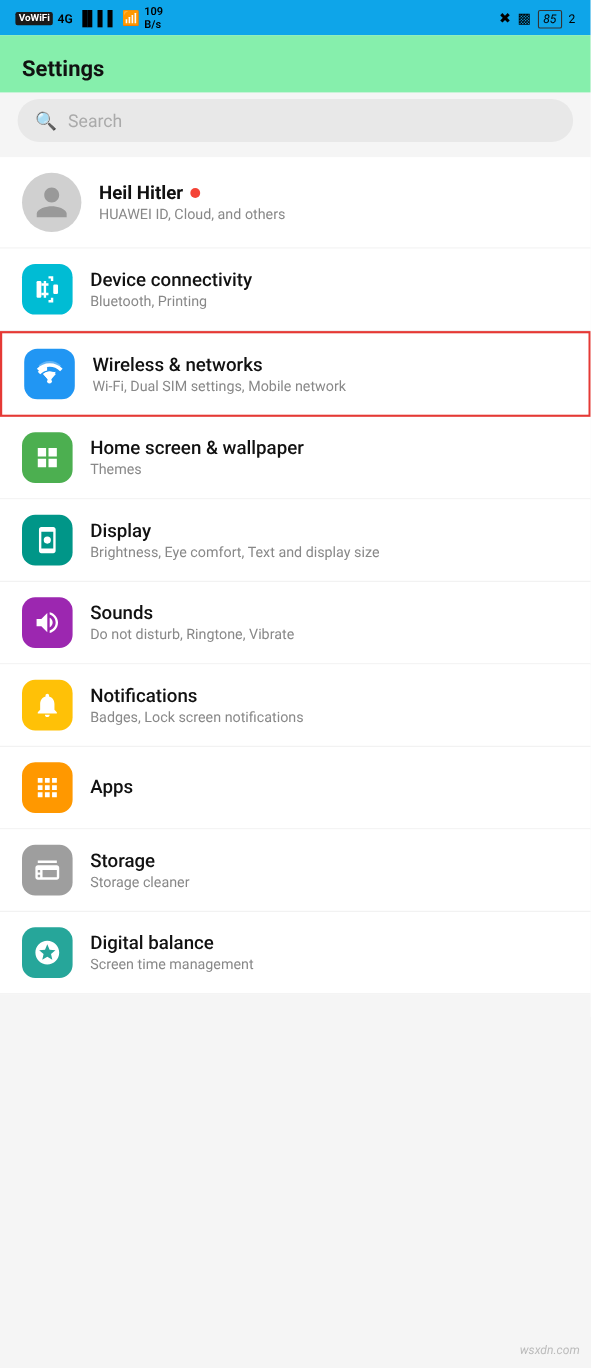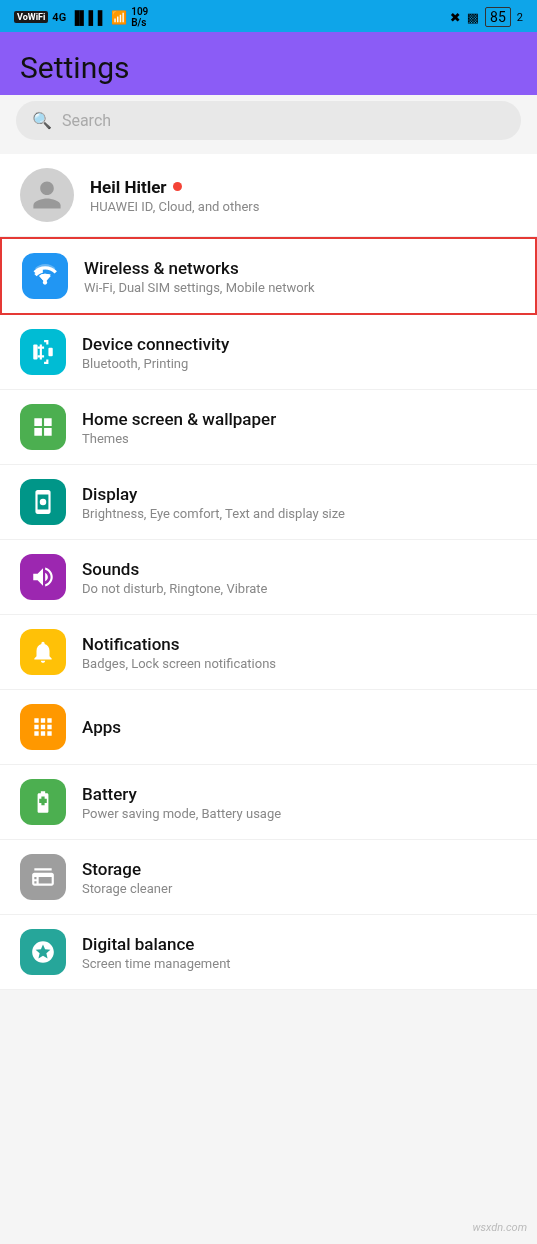--- a/index.html
+++ b/index.html
@@ -38,24 +38,24 @@
       color: white;
       font-size: 9px;
       font-weight: 700;
       padding: 1px 3px;
       border-radius: 2px;
     }
 
     
     .page-title {
       padding: 18px 20px 10px 20px;
-      font-size: 30px;
-      font-weight: 400;
+      font-size: 20px;
+      font-weight: 700;
       color: #111;
-      background: #8b5cf6;
+      background: #86efac;
     }
 
     
     .search-bar {
       margin: 6px 16px 14px 16px;
       background: #e8e8e8;
       border-radius: 28px;
       display: flex;
       align-items: center;
       padding: 10px 16px;
@@ -198,21 +198,21 @@
   <div class="status-left">
     <span class="wifi-badge">VoWiFi</span>
     <span style="font-size:11px;">4G</span>
     <span style="font-size:13px;">▐▌▌▌</span>
     <span style="font-size:13px;">📶</span>
     <span style="font-size:10px; line-height:1.1;">109<br>B/s</span>
   </div>
   <div class="status-right">
     <span style="font-size:13px;">✖</span>
     <span style="font-size:13px;">▩</span>
-    <span style="font-size:14px; border:1.5px solid #333; padding:1px 4px; border-radius:2px;">
+    <span style="font-size:11px; border:1.5px solid #333; padding:1px 4px; border-radius:2px;font-style:italic;">
       <span>85</span>
     </span>
     <span style="font-size:11px;">2</span>
   </div>
 </div>
 
 <div class="page-title">Settings</div>
 
 <div class="search-bar">
   <span class="search-icon-wrap">🔍</span>
@@ -229,50 +229,50 @@
     </div>
     <div class="profile-info">
       <div class="profile-name">
         <span>Heil Hitler</span>
         <span class="online-dot"></span>
       </div>
       <div class="profile-sub">HUAWEI ID, Cloud, and others</div>
     </div>
   </div>
 
+  <div class="settings-item">
+    <div class="settings-item-icon icon-teal">
+      <svg class="icon-svg" viewBox="0 0 24 24">
+        <path d="M13 17h-2v2H9v-2H7v-2h2v-6H7V7h2V5h2v2h2v2h-2v6h2zm4-12h-2V3h-2V1h4zm0 18h-4v-2h2v-2h2z"></path>
+        <rect x="3" y="5" width="4" height="14" rx="1"></rect>
+        <rect x="17" y="8" width="4" height="8" rx="1"></rect>
+      </svg>
+    </div>
+    <div class="settings-item-text">
+      <div class="settings-item-title">Device connectivity</div>
+      <div class="settings-item-sub">Bluetooth, Printing</div>
+    </div>
+  </div>
+
   <div class="settings-item highlighted">
     <div class="settings-item-icon icon-blue">
       <svg class="icon-svg" viewBox="0 0 24 24">
         <path d="M1.41 7.59l2.12 2.12C6.01 7.23 9.11 6 12.21 6c3.1 0 6.2 1.23 8.68 3.71l2.12-2.12C20.01 4.61 16.3 3 12.21 3c-4.09 0-7.8 1.61-10.8 4.59zM12 10c-2.07 0-3.93.79-5.35 2.09L12 18l5.35-7.91C15.93 10.79 14.07 10 12 10zm-9.88.12L4.24 12.24C5.98 10.51 7.96 9.5 10 9.07V6.03c-3.05.54-5.77 2.14-7.88 4.09z"></path>
         <path d="M12 10c-2.07 0-3.93.79-5.35 2.09L12 18l5.35-5.91C15.93 10.79 14.07 10 12 10z"></path>
         <circle cx="12" cy="18" r="2"></circle>
         <path d="M4.93 7.07L2.81 4.95C5.19 2.57 8.54 1 12.21 1c3.67 0 7.02 1.57 9.4 3.95l-2.12 2.12C17.49 5.08 14.96 4 12.21 4c-2.75 0-5.28 1.08-7.28 3.07z" opacity="0.3"></path>
       </svg>
     </div>
     <div class="settings-item-text">
       <div class="settings-item-title">Wireless &amp; networks</div>
       <div class="settings-item-sub">Wi-Fi, Dual SIM settings, Mobile network</div>
     </div>
   </div>
 
   <div class="settings-item">
-    <div class="settings-item-icon icon-teal">
-      <svg class="icon-svg" viewBox="0 0 24 24">
-        <path d="M13 17h-2v2H9v-2H7v-2h2v-6H7V7h2V5h2v2h2v2h-2v6h2zm4-12h-2V3h-2V1h4zm0 18h-4v-2h2v-2h2z"></path>
-        <rect x="3" y="5" width="4" height="14" rx="1"></rect>
-        <rect x="17" y="8" width="4" height="8" rx="1"></rect>
-      </svg>
-    </div>
-    <div class="settings-item-text">
-      <div class="settings-item-title">Device connectivity</div>
-      <div class="settings-item-sub">Bluetooth, Printing</div>
-    </div>
-  </div>
-
-  <div class="settings-item">
     <div class="settings-item-icon icon-green">
       <svg class="icon-svg" viewBox="0 0 24 24">
         <path d="M4 4h7v7H4zm9 0h7v7h-7zM4 13h7v7H4zm9 0h7v7h-7z"></path>
       </svg>
     </div>
     <div class="settings-item-text">
       <div class="settings-item-title">Home screen &amp; wallpaper</div>
       <div class="settings-item-sub">Themes</div>
     </div>
   </div>
@@ -318,31 +318,20 @@
     <div class="settings-item-icon icon-orange">
       <svg class="icon-svg" viewBox="0 0 24 24">
         <path d="M4 8h4V4H4v4zm6 12h4v-4h-4v4zm-6 0h4v-4H4v4zm0-6h4v-4H4v4zm6 0h4v-4h-4v4zm6-10v4h4V4h-4zm-6 4h4V4h-4v4zm6 6h4v-4h-4v4zm0 6h4v-4h-4v4z"></path>
       </svg>
     </div>
     <div class="settings-item-text">
       <div class="settings-item-title">Apps</div>
     </div>
   </div>
 
-  <div class="settings-item">
-    <div class="settings-item-icon icon-green2">
-      <svg class="icon-svg" viewBox="0 0 24 24">
-        <path d="M15.67 4H14V2h-4v2H8.33C7.6 4 7 4.6 7 5.33v15.33C7 21.4 7.6 22 8.33 22h7.33c.74 0 1.34-.6 1.34-1.33V5.33C17 4.6 16.4 4 15.67 4zm-2.17 11h-3v-2h-2V9h2V7h3v2h2v4h-2v2z"></path>
-      </svg>
-    </div>
-    <div class="settings-item-text">
-      <div class="settings-item-title">Battery</div>
-      <div class="settings-item-sub">Power saving mode, Battery usage</div>
-    </div>
-  </div>
 
   <div class="settings-item">
     <div class="settings-item-icon icon-gray">
       <svg class="icon-svg" viewBox="0 0 24 24">
         <path d="M20 6H4V4h16v2zm0 2H4c-1.1 0-2 .9-2 2v8c0 1.1.9 2 2 2h16c1.1 0 2-.9 2-2v-8c0-1.1-.9-2-2-2zM6 18H4v-2h2v2zm0-4H4v-2h2v2zm14 4H8v-6h12v6z"></path>
       </svg>
     </div>
     <div class="settings-item-text">
       <div class="settings-item-title">Storage</div>
       <div class="settings-item-sub">Storage cleaner</div>

